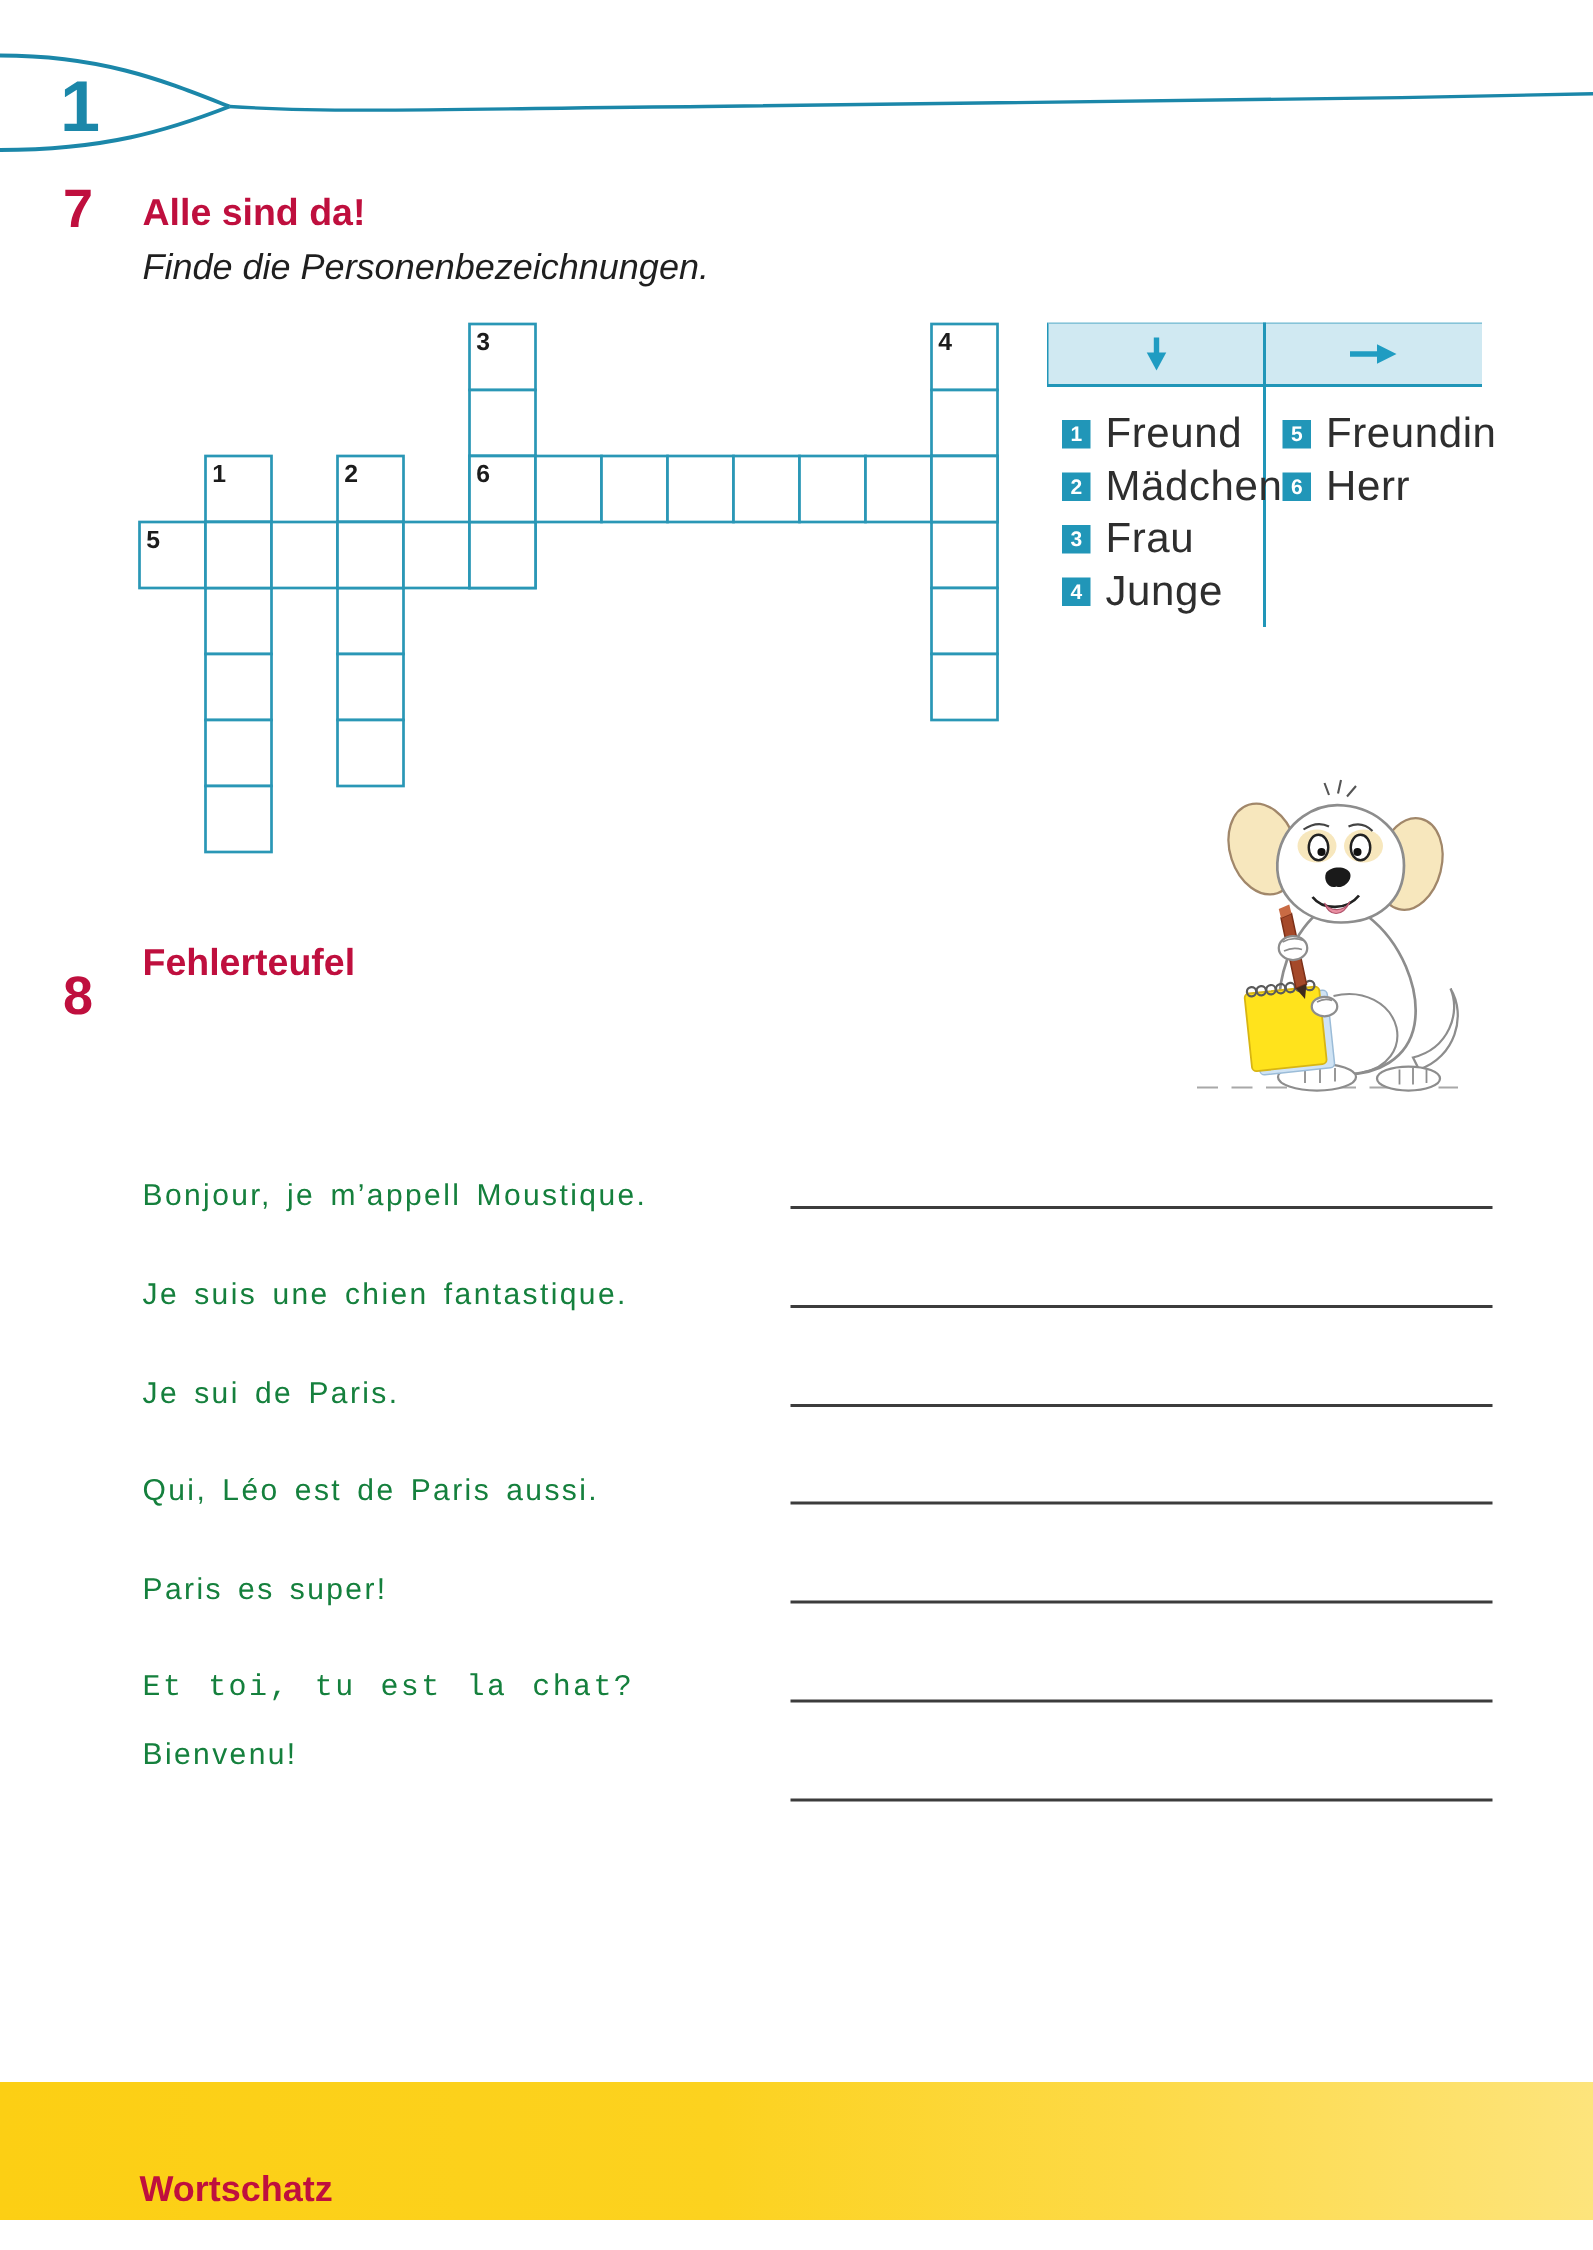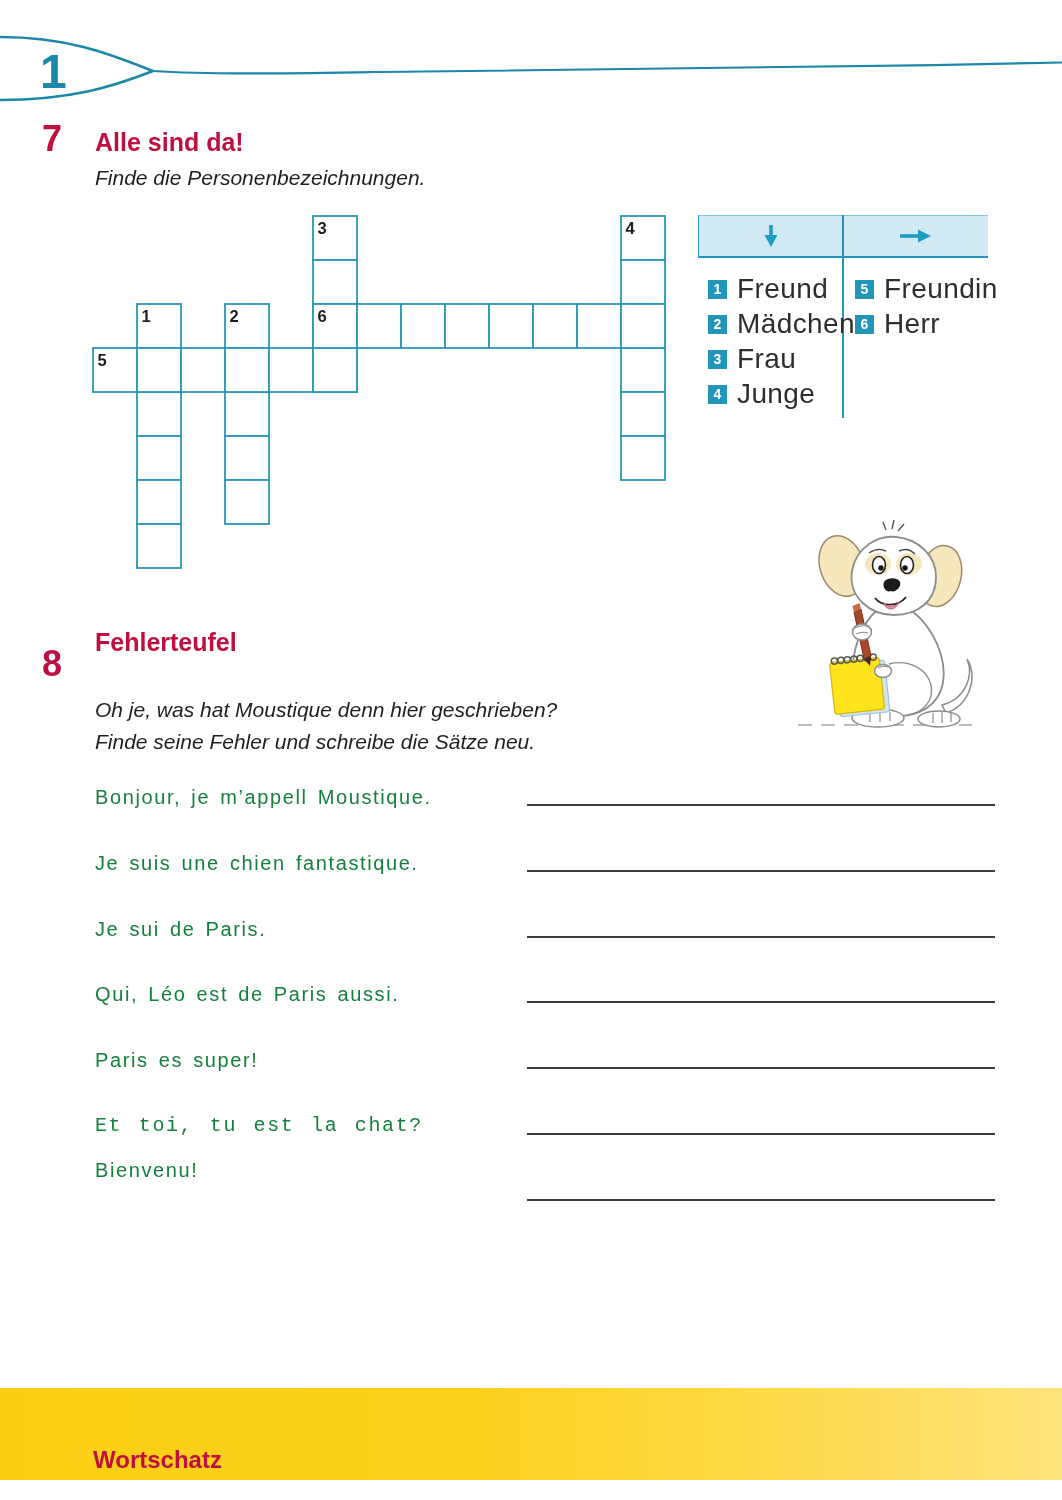--- a/index.html
+++ b/index.html
@@ -29,21 +29,21 @@
   .ex-num{
     position:absolute;left:42px;
     font-size:36px;font-weight:bold;color:var(--crimson);line-height:1;
   }
   .ex-title{
     position:absolute;left:95px;
     font-size:25px;font-weight:bold;color:var(--crimson);line-height:1.15;
   }
   .ex-instruction{
     position:absolute;left:95px;
-    font-size:21px;font-style:italic;color:#1f1f1f;line-height:1.2;
+    font-size:24px;font-style:italic;color:#1f1f1f;line-height:1.2;
   }
   #ex7-num{top:121px;}
   #ex7-title{top:128px;}
   #ex7-instruction{top:165px;}
   #ex8-num{top:646px;}
   #ex8-title{top:628px;}
   #ex8-instr1{top:697px;}
   #ex8-instr2{top:729px;}
   
   #crossword{position:absolute;left:88px;top:211px;}
@@ -257,22 +257,20 @@
       <circle cx="115" cy="55" r="2.7" fill="#111"></circle>
       <path d="M79 40 q9 -6 17 -2 M109 38 q9 -4 16 3" stroke="#444" stroke-width="1.4" fill="none"></path>
       <path d="M94 69 C97 64 108 64 110 69 C112 74 105 80 101 78 C96 80 92 74 94 69 Z" fill="#1a1a1a"></path>
       <path d="M85 85 C92 94 108 94 116 84" stroke="#222" stroke-width="1.8" fill="none"></path>
       <path d="M93 89 C97 95 106 95 110 88 C105 99 96 98 93 89 Z" fill="#e98fa2" stroke="#b2556d" stroke-width="0.8"></path>
     </g>
   </svg>
 
   <div class="ex-num" id="ex8-num">8</div>
   <div class="ex-title" id="ex8-title">Fehlerteufel</div>
-  <div class="ex-instruction" id="ex8-instr1">Oh je, was hat Moustique denn hier geschrieben?</div>
-  <div class="ex-instruction" id="ex8-instr2">Finde seine Fehler und schreibe die Sätze neu.</div>
 
   <div id="sentences">
       <div class="sentence-text" style="top: 785px;">Bonjour, je m’appell Moustique.</div>
       <div class="answer-line" style="top: 804px;"></div>
       <div class="sentence-text" style="top: 850.8px;">Je suis une chien fantastique.</div>
       <div class="answer-line" style="top: 869.8px;"></div>
       <div class="sentence-text" style="top: 916.6px;">Je sui de Paris.</div>
       <div class="answer-line" style="top: 935.6px;"></div>
       <div class="sentence-text" style="top: 982.4px;">Qui, Léo est de Paris aussi.</div>
       <div class="answer-line" style="top: 1001.4px;"></div>

